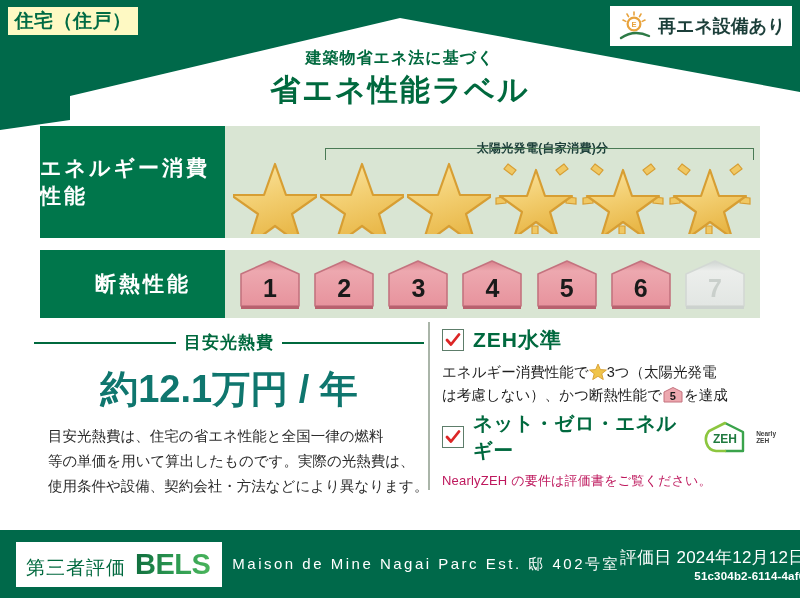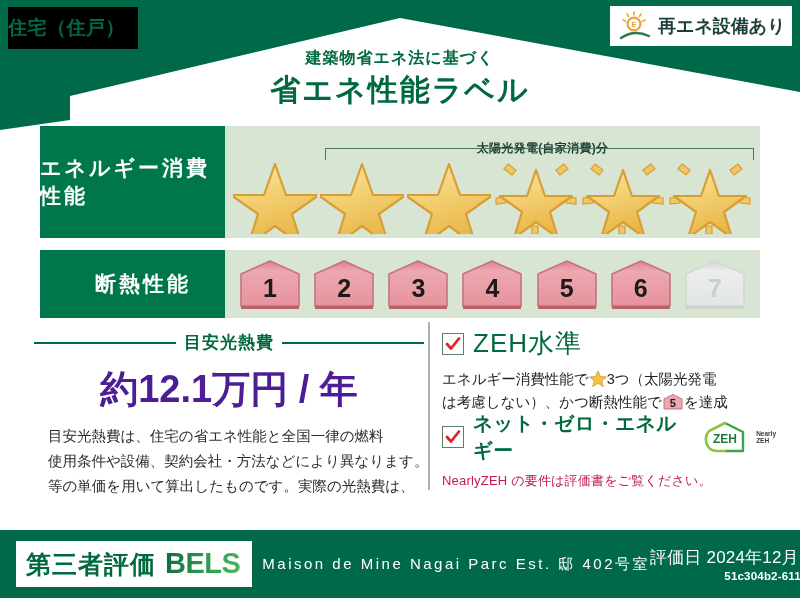--- a/index.html
+++ b/index.html
@@ -14,23 +14,23 @@
     width: 800px; height: 598px;
     background: #ffffff;
   }
 
   
   .frame-svg { position: absolute; inset: 0; width: 800px; height: 598px; }
 
   
   .badge-housing {
     position: absolute; left: 8px; top: 7px;
-    width: 130px; height: 42px;
-    background: #000000;
-    display: flex; align-items: center; 
+    width: 130px; height: 28px;
+    background: #fef9c3;
+    display: flex; align-items: center; justify-content: center;
     z-index: 6;
   }
   .badge-housing span {
     font-size: 19px; font-weight: bold; color: #006b44;
     letter-spacing: .5px;
   }
   .badge-renew {
     position: absolute; right: 8px; top: 6px;
     width: 182px; height: 40px;
     background: #ffffff;
@@ -121,21 +121,21 @@
   
   .cost-block { position: absolute; left: 34px; top: 324px; width: 390px; margin-top: 7px; }
   .cost-head {
     display: flex; align-items: center; gap: 8px;
     color: #00693e; font-size: 17px; font-weight: bold;
     letter-spacing: 1px; justify-content: center;
   }
   .cost-head .rule { flex: 1 1 auto; height: 2px; background: #00693e; }
   .cost-value {
     margin-top: 10px; text-align: center;
-    font-size: 38px; font-weight: bold; color: #4c1d95;
+    font-size: 38px; font-weight: bold; color: #0f766e;
     letter-spacing: 0px;
   }
   .cost-note {
     position: absolute; left: 48px; top: 424px; width: 392px;
     font-size: 14.5px; color: #2b2b2b; line-height: 1.72;
     text-align: justify;
   }
 
   
   .zeh-divider {
@@ -146,21 +146,21 @@
   .zeh-head {
     display: flex; align-items: center; gap: 9px;
   }
   .chk {
     width: 22px; height: 22px; flex: 0 0 auto;
     border: 1.5px solid #5d7d6a; background: #fff;
     display: flex; align-items: center; justify-content: center;
   }
   .chk svg { width: 16px; height: 16px; }
   .zeh-title {
-    font-size: 26px; font-weight: normal; color: #00693e; letter-spacing: 1px; text-align: center;
+    font-size: 21px; font-weight: bold; color: #00693e; letter-spacing: 1px; text-align: center;
   }
   .zeh-desc {
     margin-top: 7px;
     font-size: 14.5px; color: #1f1f1f; line-height: 1.62;
   }
   .inline-star { display: inline-block; vertical-align: -3px; width: 18px; height: 17px; }
   .inline-house { display: inline-block; vertical-align: -4px; width: 22px; height: 18px; position: relative; }
   .inline-house svg { position: absolute; inset: 0; width: 22px; height: 18px; }
   .inline-house b {
     position: absolute; inset: 0; display: flex; align-items: center; justify-content: center;
@@ -187,21 +187,21 @@
     background: #00694a;
     display: flex; align-items: center;
     z-index: 4;
   }
   .bels-badge {
     margin-left: 16px;
     background: #ffffff; padding: 6px 12px 6px 10px;
     display: flex; align-items: baseline; gap: 9px;
     flex: 0 0 auto;
   }
-  .bels-jp { font-size: 25px; font-weight: bold; color: #00693e; letter-spacing: 1px; }
+  .bels-jp { font-size: 19px; font-weight: normal; color: #00693e; letter-spacing: 1px; }
   .bels-en {
     font-size: 29px; font-weight: bold; letter-spacing: -.5px;
     background: linear-gradient(100deg, #0e6b3d 0%, #2e9b52 55%, #4cb65c 100%);
     -webkit-background-clip: text; background-clip: text; color: transparent;
   }
   .bldg-name {
     margin-left: 10px; color: #ffffff;
     font-size: 15px; letter-spacing: 2.5px; white-space: nowrap;
   }
   .eval-wrap {
@@ -404,22 +404,22 @@
     <div class="cost-head">
       <span class="rule"></span>
       <span>目安光熱費</span>
       <span class="rule"></span>
     </div>
     <div class="cost-value">約12.1万円 / 年</div>
   </div>
 
   <div class="cost-note">
     <div>目安光熱費は、住宅の省エネ性能と全国一律の燃料</div>
+    <div>等の単価を用いて算出したものです。実際の光熱費は、</div>
     <div>使用条件や設備、契約会社・方法などにより異なります。</div>
-    <div>等の単価を用いて算出したものです。実際の光熱費は、</div>
   </div>
 
   <div class="zeh-divider"></div>
 
   <div class="zeh-block">
     <div class="zeh-head">
       <span class="chk">
         <svg viewBox="0 0 16 16">
           <path d="M2,8 L6,12.5 L14,2.5" fill="none" stroke="#dc2626" stroke-width="2.8" stroke-linecap="round" stroke-linejoin="round"></path>
         </svg>

